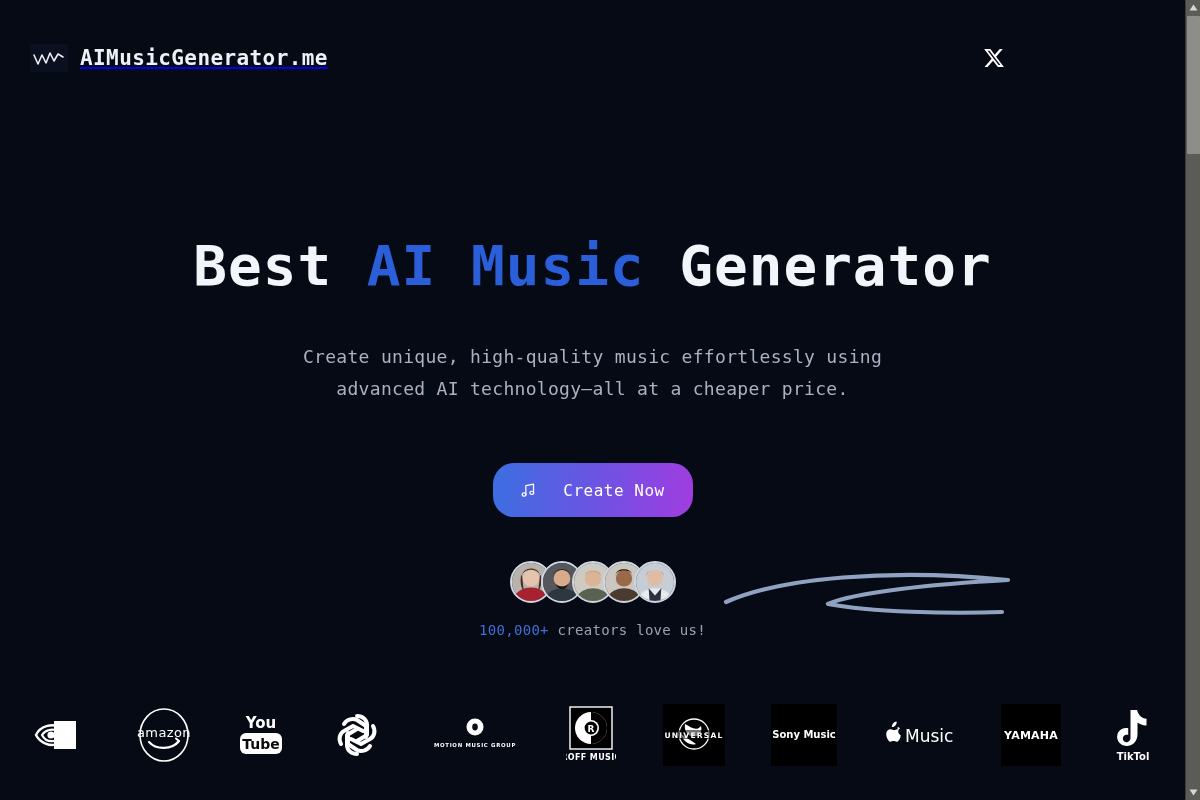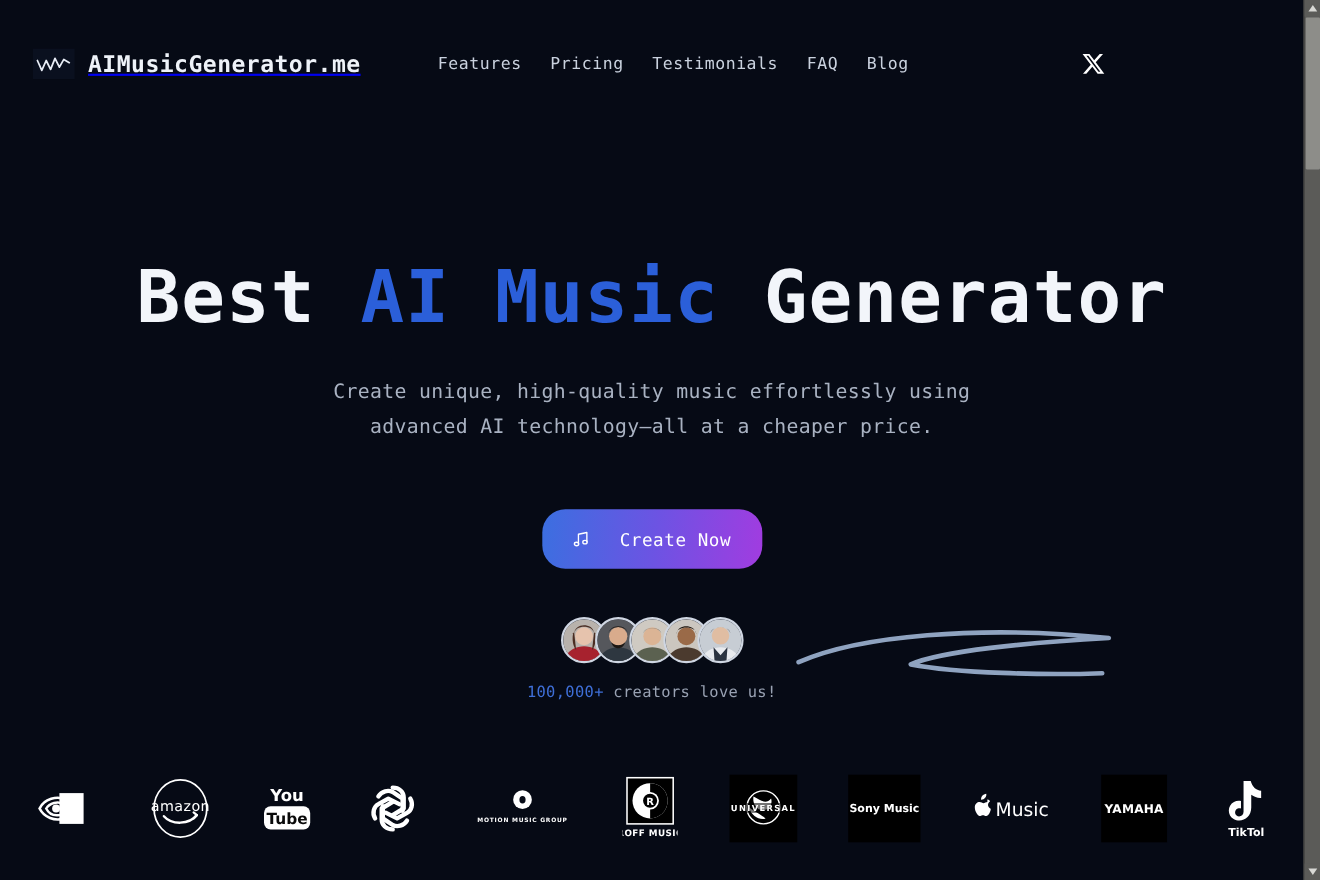--- a/index.html
+++ b/index.html
@@ -54,21 +54,21 @@
     font-family:"DejaVu Sans Mono", monospace;
     display:flex; align-items:center; justify-content:center; gap:4px;
     cursor:pointer;
   }
   .chev { width:11px; height:11px; display:block; }
 
   
   .hero { position:absolute; top:0; left:0; width:1185px; }
   .headline {
     position:absolute; top:238px; left:0; width:1185px;
-    text-align:center; font-size:66px; line-height:1; letter-spacing:1px;
+    text-align:center; font-size:56px; line-height:1; letter-spacing:1px;
     color:#f2f5fa; font-family:"DejaVu Sans Mono", monospace; font-weight:700;
     white-space:nowrap;
   }
   .hl-accent { color:#2b5fd9; position:relative; }
   .swoosh {
     position:absolute; left:360px; top:278px; width:300px; height:60px;
     pointer-events:none;
   }
 
   .subtitle {
@@ -145,27 +145,20 @@
     <a class="brand" href="#">
       <span class="brand-mark">
         <svg class="brand-mark" viewBox="0 0 38 28" fill="none" xmlns="http://www.w3.org/2000/svg">
           <rect x="0" y="0" width="38" height="28" fill="#0a101f"></rect>
           <path d="M4 11 L8 20 L12 11 L16 19 L20 9 L24 17 L28 10 L33 13" stroke="#e8edf6" stroke-width="1.6" fill="none" stroke-linecap="round" stroke-linejoin="round"></path>
         </svg>
       </span>
       <span class="brand-name">AIMusicGenerator.me</span>
     </a>
 
-    <nav class="nav">
-      <a href="#">Features</a>
-      <a href="#">Pricing</a>
-      <a href="#">Testimonials</a>
-      <a href="#">FAQ</a>
-      <a href="#">Blog</a>
-    </nav>
 
     <a class="x-link" href="#">
       <span>
         <svg width="22" height="22" viewBox="0 0 24 24" xmlns="http://www.w3.org/2000/svg">
           <path fill="#ffffff" d="M18.24 2.25h3.31l-7.23 8.26 8.5 11.24h-6.65l-5.21-6.82-5.97 6.82H1.68l7.73-8.84L1.25 2.25h6.82l4.71 6.23 5.46-6.23Zm-1.16 17.52h1.83L7.01 4.13H5.05l12.03 15.64Z"></path>
         </svg>
       </span>
     </a>
 
   </div>

